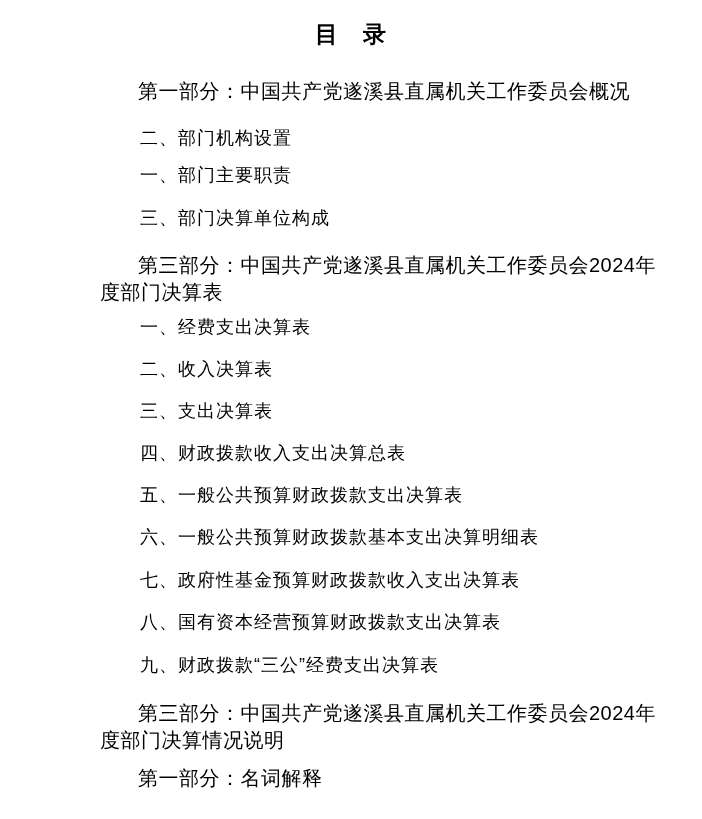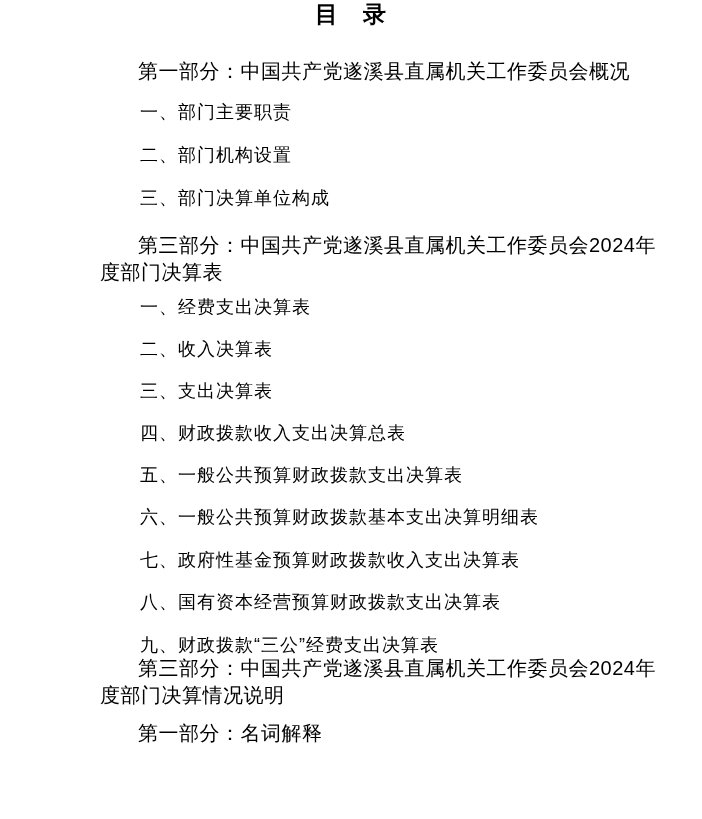--- a/index.html
+++ b/index.html
@@ -11,20 +11,21 @@
     position: relative;
     width: 702px;
     height: 819px;
     background: #ffffff;
     color: #000000;
     font-family: "Liberation Sans", sans-serif;
     overflow: hidden;
   }
   .doc-title {
     margin: 0;
+    padding-top: 20px;
     text-align: center;
     font-size: 23px;
     line-height: 28px;
     font-weight: 700;
     letter-spacing: 1px;
   }
   .sec-heading {
     margin: 0 42px 0 100px;
     text-indent: 38px;
     font-size: 20px;
@@ -35,38 +36,38 @@
   .toc-item {
     margin: 0 42px 0 100px;
     padding-left: 40px;
     font-size: 18px;
     line-height: 20px;
     font-weight: 400;
     letter-spacing: 1px;
   }
   
   .g30 { margin-top: 30px; }
-  .g25 { }
+  .g25 { margin-top: 25px; }
   .g24 { margin-top: 24px; }
   .g23 { margin-top: 23px; }
   .g22 { margin-top: 22px; }
   .g17 { margin-top: 17px; }
   .g11 { margin-top: 11px; }
 </style>
 </head>
 <body>
 
 <div class="page">
 
   <h1 class="doc-title">目　录</h1>
 
   <p class="sec-heading g30">第一部分：中国共产党遂溪县直属机关工作委员会概况</p>
 
+  <p class="toc-item g23">二、部门机构设置</p>
   <p class="toc-item g17">一、部门主要职责</p>
-  <p class="toc-item g23">二、部门机构设置</p>
   <p class="toc-item g23">三、部门决算单位构成</p>
 
   <p class="sec-heading g24">第三部分：中国共产党遂溪县直属机关工作委员会2024年度部门决算表</p>
 
   <p class="toc-item g11">一、经费支出决算表</p>
   <p class="toc-item g22">二、收入决算表</p>
   <p class="toc-item g22">三、支出决算表</p>
   <p class="toc-item g22">四、财政拨款收入支出决算总表</p>
   <p class="toc-item g22">五、一般公共预算财政拨款支出决算表</p>
   <p class="toc-item g22">六、一般公共预算财政拨款基本支出决算明细表</p>

